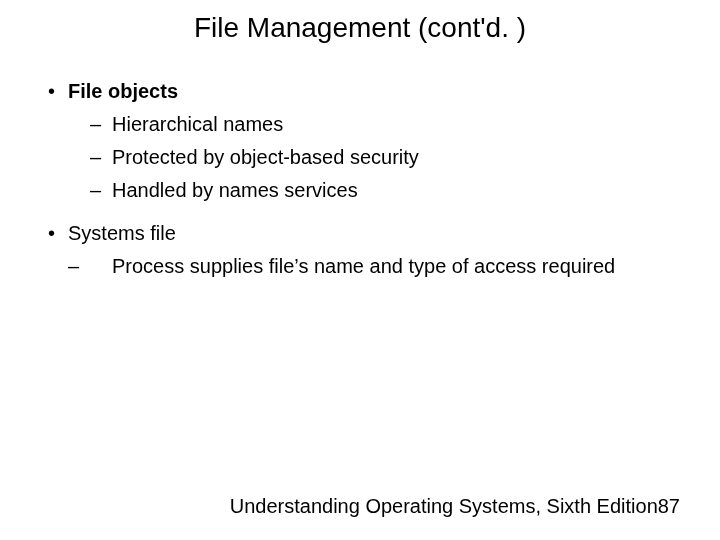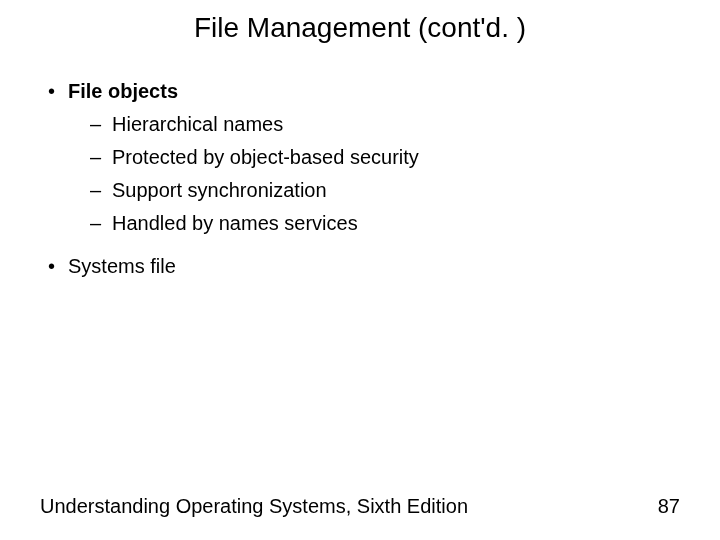--- a/index.html
+++ b/index.html
@@ -55,21 +55,21 @@
     text-indent: -22px;
     margin-bottom: 4px;
   }
   .footer {
     position: absolute;
     bottom: 22px;
     left: 40px;
     right: 40px;
     font-size: 20px;
     display: flex;
-    justify-content: space-between;
+    justify-content: flex-end;
   }
   .gap { height: 10px; }
 </style>
 </head>
 <body>
 
 <div class="slide">
 
   <h1 class="title">File Management (cont'd. )</h1>
 
@@ -79,32 +79,32 @@
       <span class="l1-bullet">•</span><span class="l1-head">File objects</span>
     </div>
 
     <div class="sub">
       <span class="dash">–</span><span>Hierarchical names</span>
     </div>
     <div class="sub">
       <span class="dash">–</span><span>Protected by object-based security</span>
     </div>
     <div class="sub">
-      <span class="dash">–</span><span>Support synchronization</span>
-    </div>
-    <div class="sub">
       <span class="dash">–</span><span>Handled by names services</span>
     </div>
 
     <div class="gap"></div>
 
     <div class="l1">
       <span class="l1-bullet">•</span><span class="l1-plain">Systems file</span>
     </div>
 
+    <div class="sub-wrap">
+      <span class="dash">–</span><span>Process supplies file’s name and type of access required</span>
+    </div>
 
   </div>
 
   <div class="footer">
     <span>Understanding Operating Systems, Sixth Edition</span>
     <span>87</span>
   </div>
 
 </div>
 

